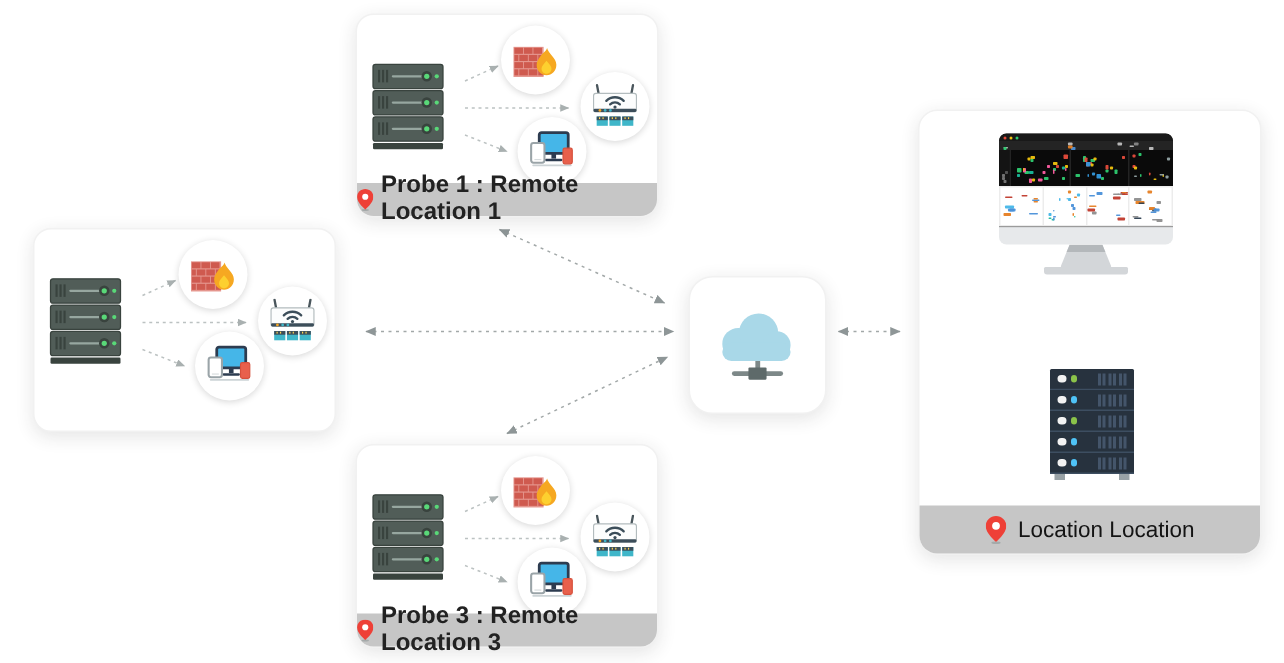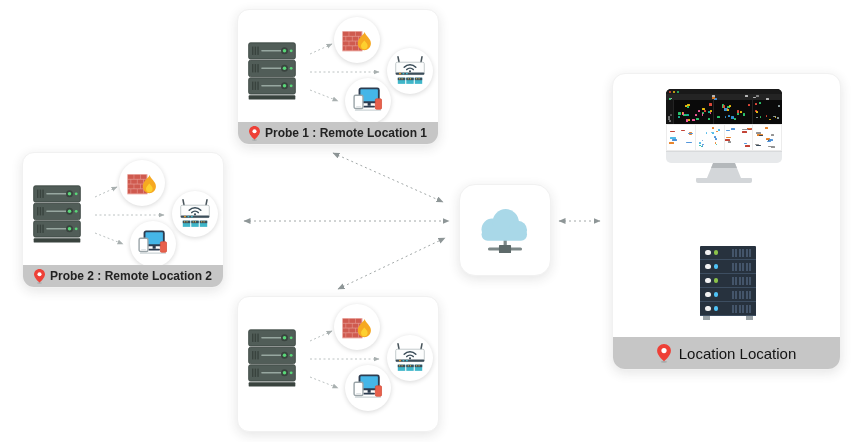--- a/index.html
+++ b/index.html
@@ -9,21 +9,21 @@
   
   .probe-card{width:202px;height:136px;}
   .probe-body{position:absolute;left:0;top:0;right:0;bottom:22px;}
   .probe-arrows{position:absolute;left:0;top:0;}
   .icon-server{position:absolute;left:8px;top:32px;width:52px;height:60px;}
   .circle{position:absolute;width:46px;height:46px;border-radius:50%;background:#fff;box-shadow:0 1px 5px rgba(0,0,0,.16);display:flex;align-items:center;justify-content:center;}
   .circle svg{width:34px;height:31px;}
   .c-fw{left:96px;top:7px}
   .c-rt{left:149px;top:38px}
   .c-dv{left:107px;top:68px}
-  .plabel{position:absolute;left:0;right:0;bottom:0;height:22px;background:#c6c6c6;border-radius:0 0 11px 11px;display:flex;align-items:center;justify-content:center;gap:5px;font-size:12px;font-weight:700;color:#222;}
+  .plabel{position:absolute;left:0;right:0;bottom:0;height:22px;background:#c6c6c6;border-radius:0 0 11px 11px;display:flex;align-items:center;justify-content:center;gap:5px;font-size:16px;font-weight:700;color:#222;}
   .plabel svg{width:11px;height:15px;flex:0 0 auto;}
   
   .cloud-card{left:459px;top:184px;width:92px;height:92px;border-radius:16px;display:flex;align-items:center;justify-content:center;}
   .cloud-card svg{width:64px;height:58px;}
   
   .central-card{left:612px;top:73px;width:229px;height:297px;border-radius:13px;}
   .clabel{position:absolute;left:0;right:0;bottom:0;height:32px;background:#c6c6c6;border-radius:0 0 12px 12px;display:flex;align-items:center;justify-content:center;gap:8px;font-size:15px;font-weight:500;color:#141414;}
   .clabel svg{width:14px;height:19px;flex:0 0 auto;}
   
   .monitor{position:absolute;left:53px;top:15px;width:116px;}
@@ -251,26 +251,20 @@
           <svg>
             <use href="#sym-router"></use>
           </svg>
         </div>
       <div class="circle c-dv">
           <svg>
             <use href="#sym-devices"></use>
           </svg>
         </div>
     </div>
-    <div class="plabel">
-      <svg viewBox="0 0 16 22">
-          <use href="#sym-pin"></use>
-        </svg>
-      <span>Probe 2 : Remote Location 2</span>
-    </div>
   </div>
 
   <div class="card probe-card" style="left:237px;top:296px">
     <div class="probe-body">
       <svg class="probe-arrows" width="202" height="114">
         <line class="mini" x1="72" y1="44" x2="94" y2="34" marker-end="url(#mSmall)"></line>
         <line class="mini" x1="72" y1="62" x2="141" y2="62" marker-end="url(#mSmall)"></line>
         <line class="mini" x1="72" y1="80" x2="100" y2="91" marker-end="url(#mSmall)"></line>
       </svg>
       <svg class="icon-server">
@@ -284,20 +278,26 @@
       <div class="circle c-rt">
           <svg>
             <use href="#sym-router"></use>
           </svg>
         </div>
       <div class="circle c-dv">
           <svg>
             <use href="#sym-devices"></use>
           </svg>
         </div>
+    </div>
+    <div class="plabel">
+      <svg viewBox="0 0 16 22">
+          <use href="#sym-pin"></use>
+        </svg>
+      <span>Probe 3 : Remote Location 3</span>
     </div>
   </div>
 
   <div class="card cloud-card">
     <svg viewBox="0 0 90 80">
         <use href="#sym-cloudnet"></use>
       </svg>
   </div>
 
   <div class="card central-card">

